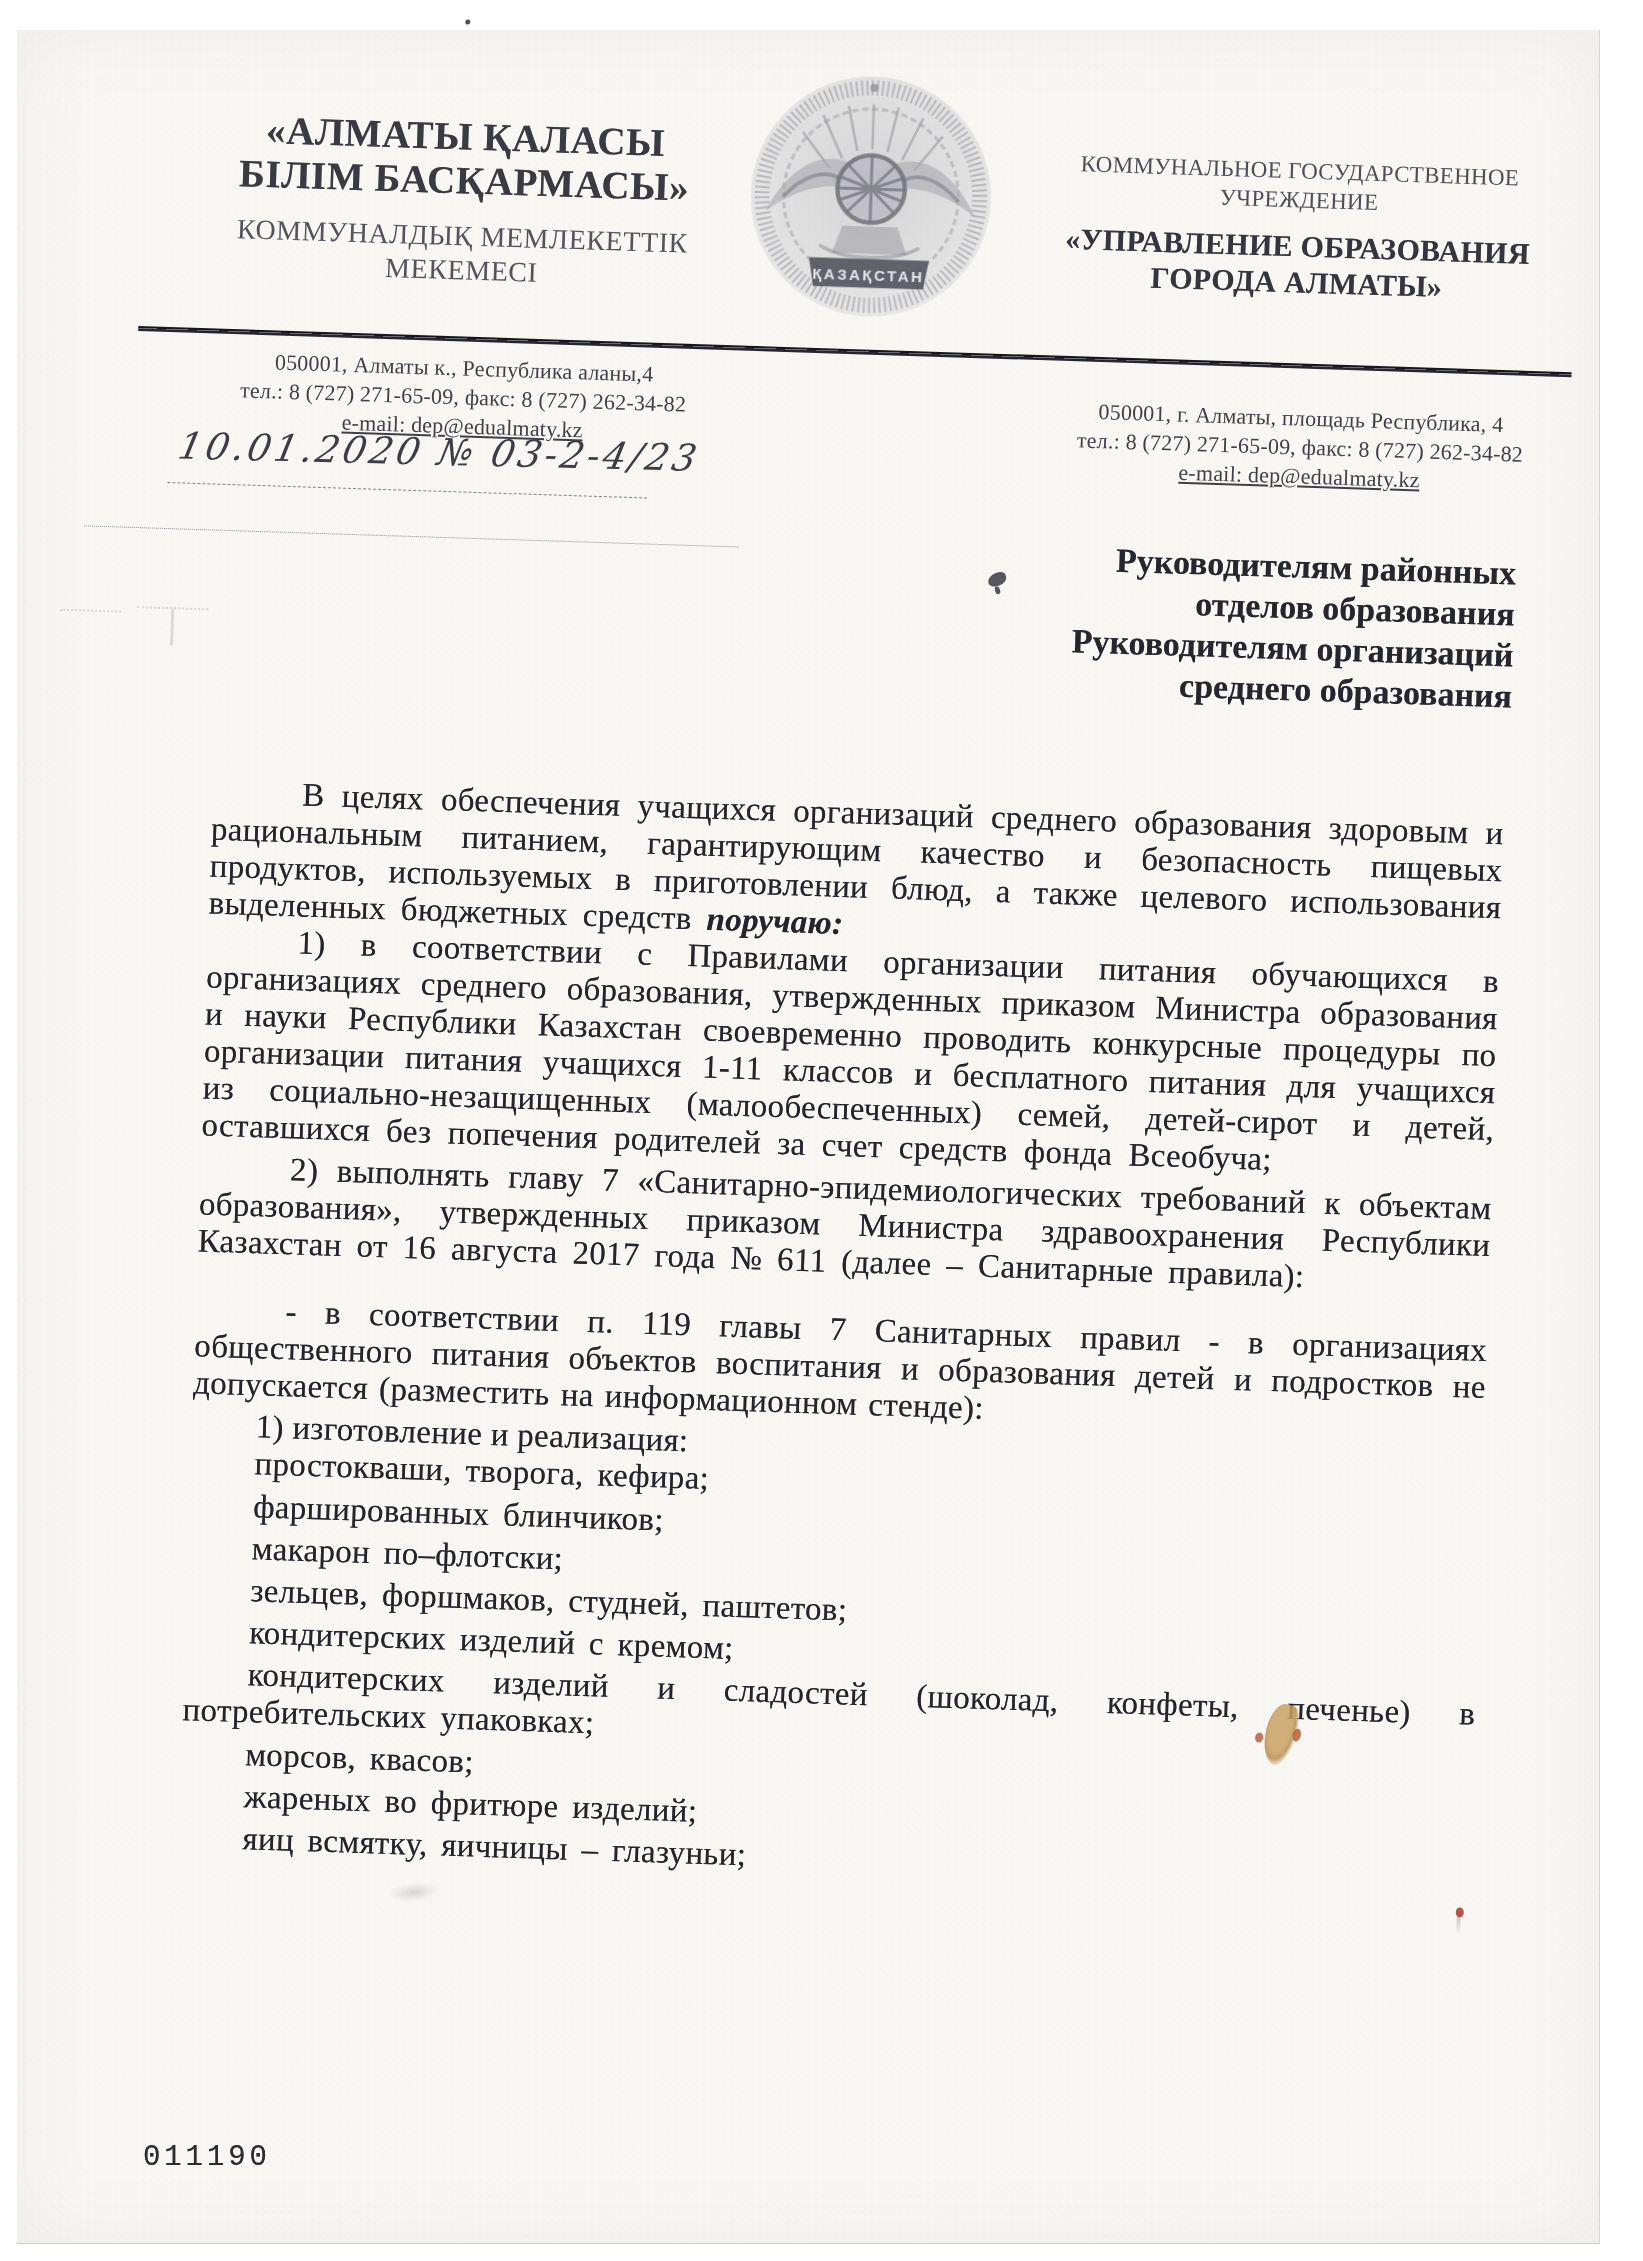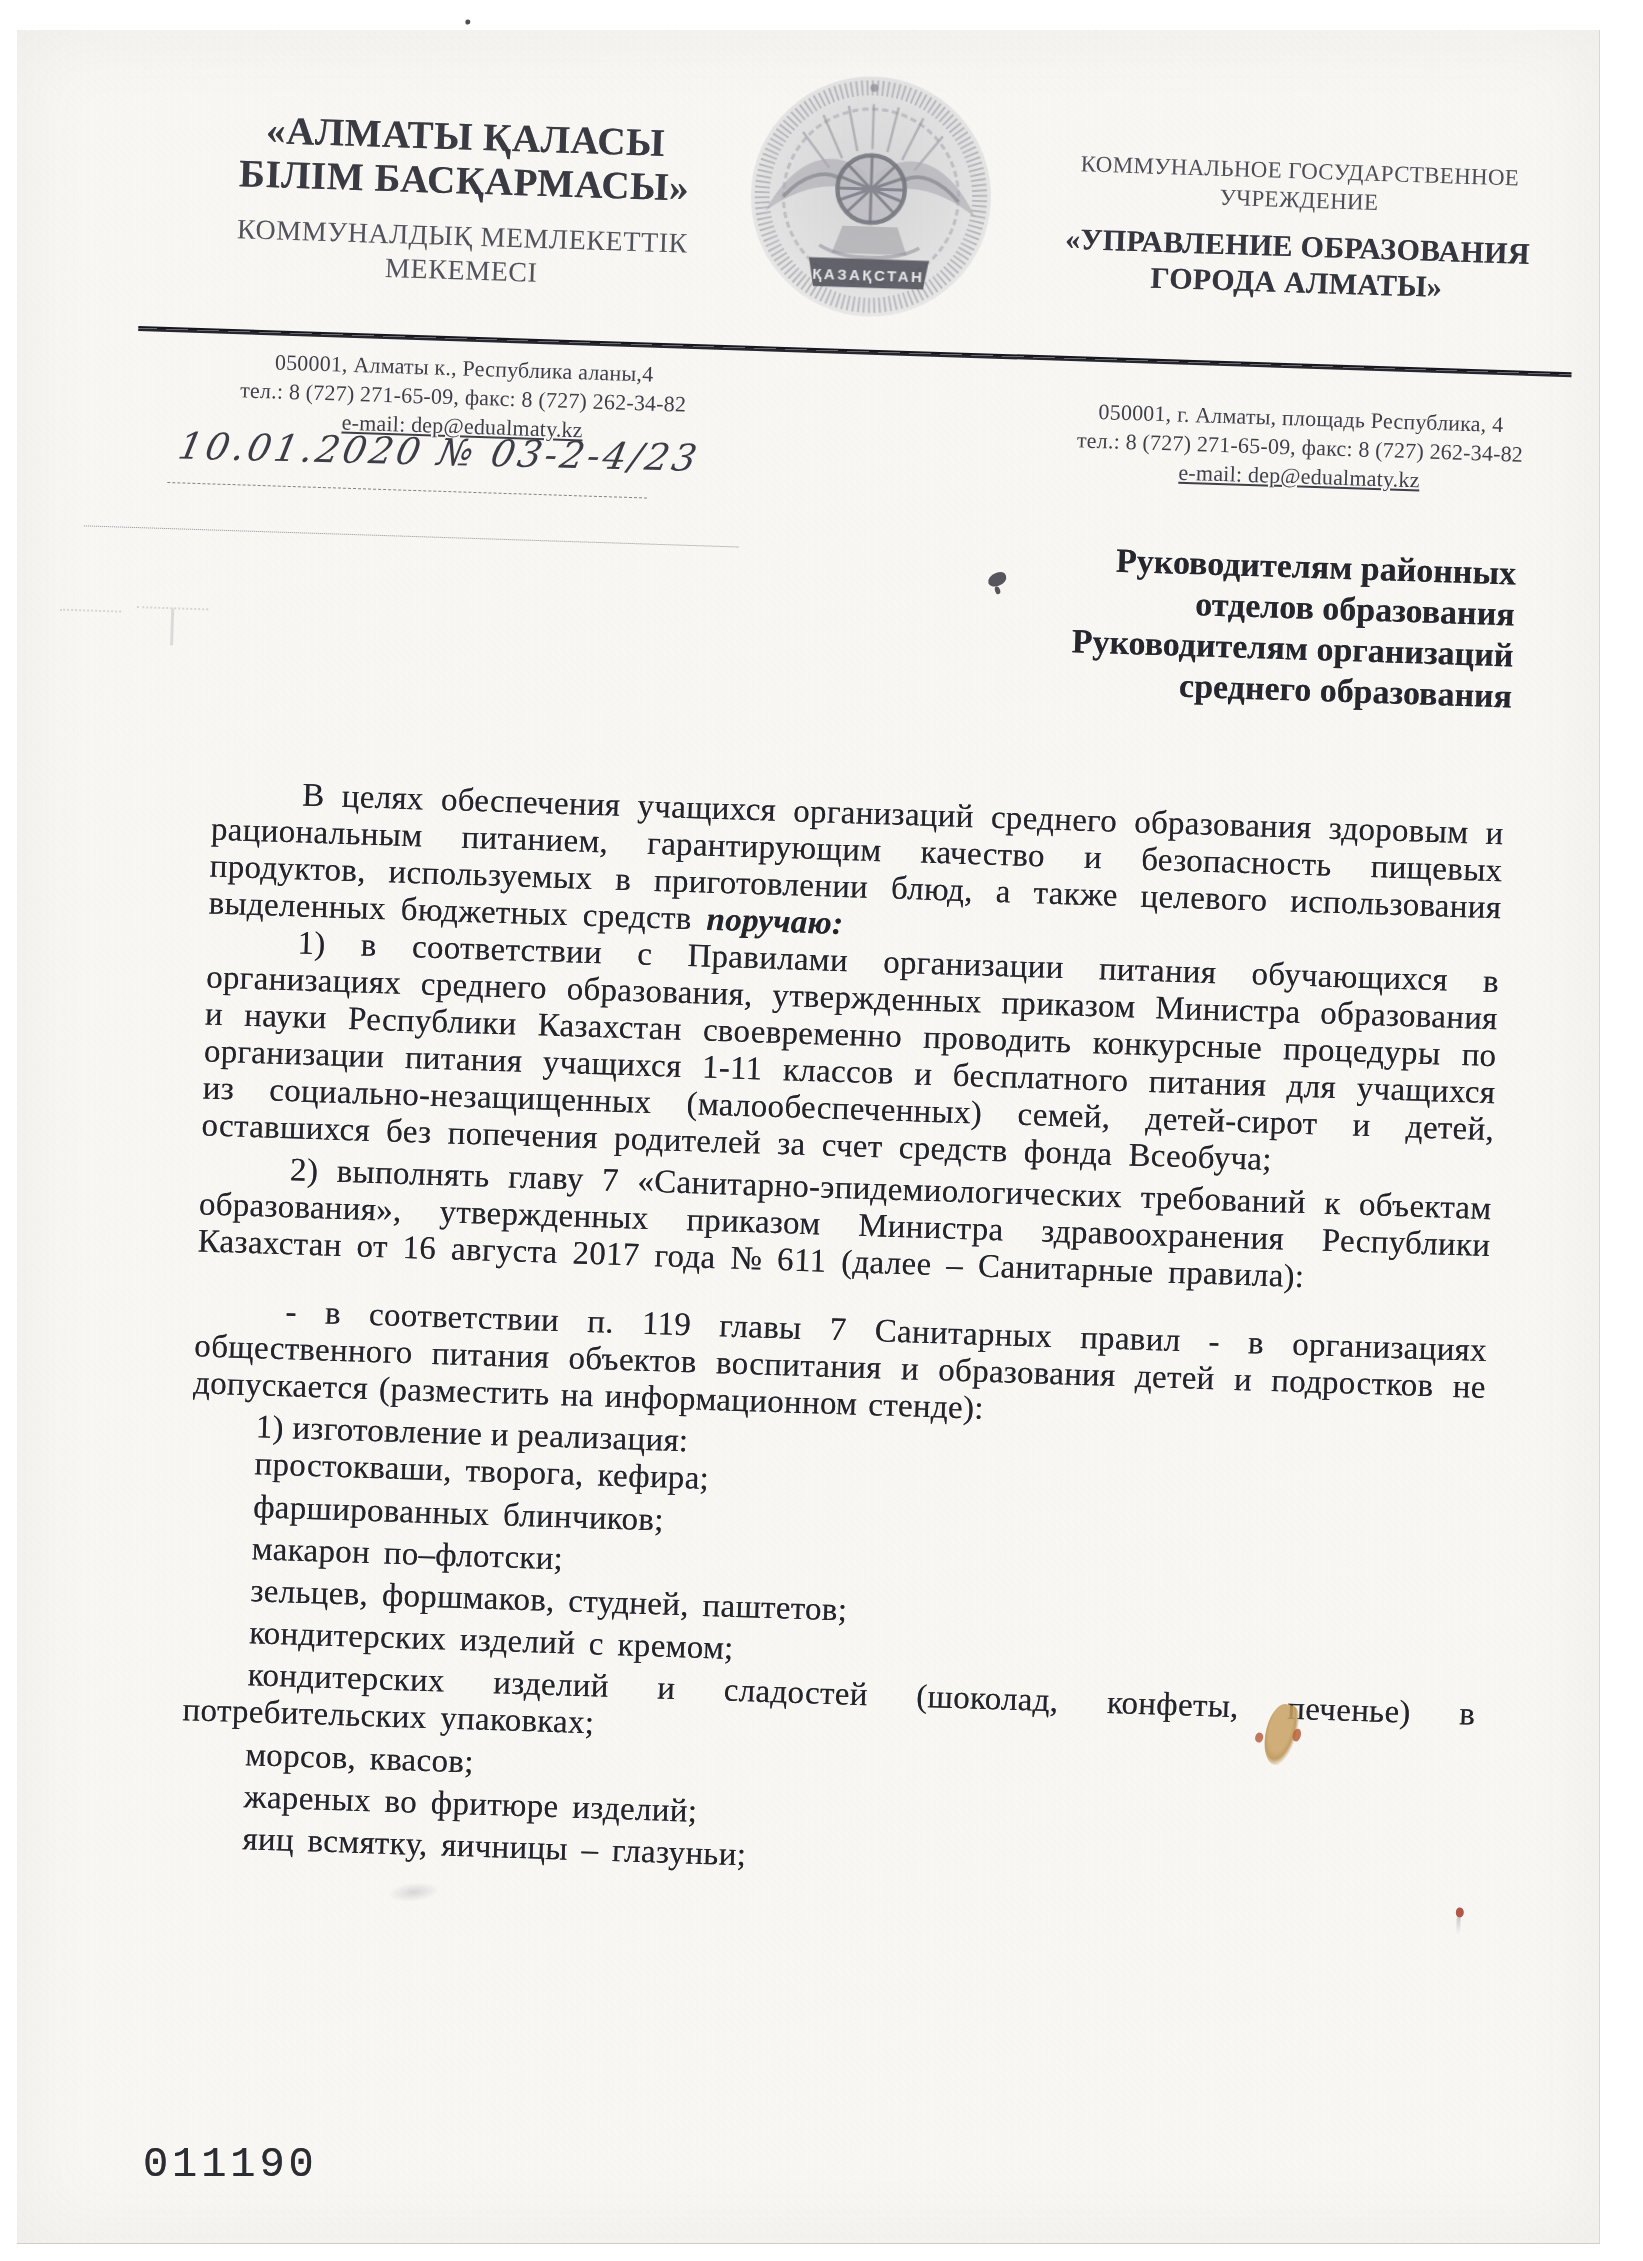--- a/index.html
+++ b/index.html
@@ -81,21 +81,21 @@
   .p2{word-spacing:7.7px;}
   .p3{margin-top:5.2px !important;word-spacing:6.4px;}
   .p4{margin-top:31px !important;word-spacing:2.6px;}
   .list-header{margin-top:5.2px !important;text-indent:64px !important;}
   .list p{margin:0 0 5.2px 0;text-indent:64px;word-spacing:5.2px;}
   .bold-italic{font-weight:bold;font-style:italic;}
 
   .stamp{
     position:absolute;left:143px;top:2141px;
     font-family:"Liberation Mono","DejaVu Sans Mono",monospace;
-    font-size:42px;color:#2c2c33;letter-spacing:3.9px;
+    font-size:29px;color:#2c2c33;letter-spacing:3.9px;
     text-shadow:0 0 0.6px rgba(40,40,50,.7);
   }
 
   
   .ghost-marks{position:absolute;left:74px;top:628px;width:161px;height:45px;opacity:.35;}
   .ghost-marks .g1{position:absolute;left:0;top:5.2px;width:61px;border-top:2.6px dotted #9a9aa2;}
   .ghost-marks .g2{position:absolute;left:77px;top:0;width:71px;border-top:2.6px dotted #9a9aa2;}
   .ghost-marks .g3{position:absolute;left:111px;top:1.3px;width:2.6px;height:37px;background:#a8a8b0;}
   .stain-brown{
     position:absolute;left:1315px;top:1688px;width:30px;height:62px;

